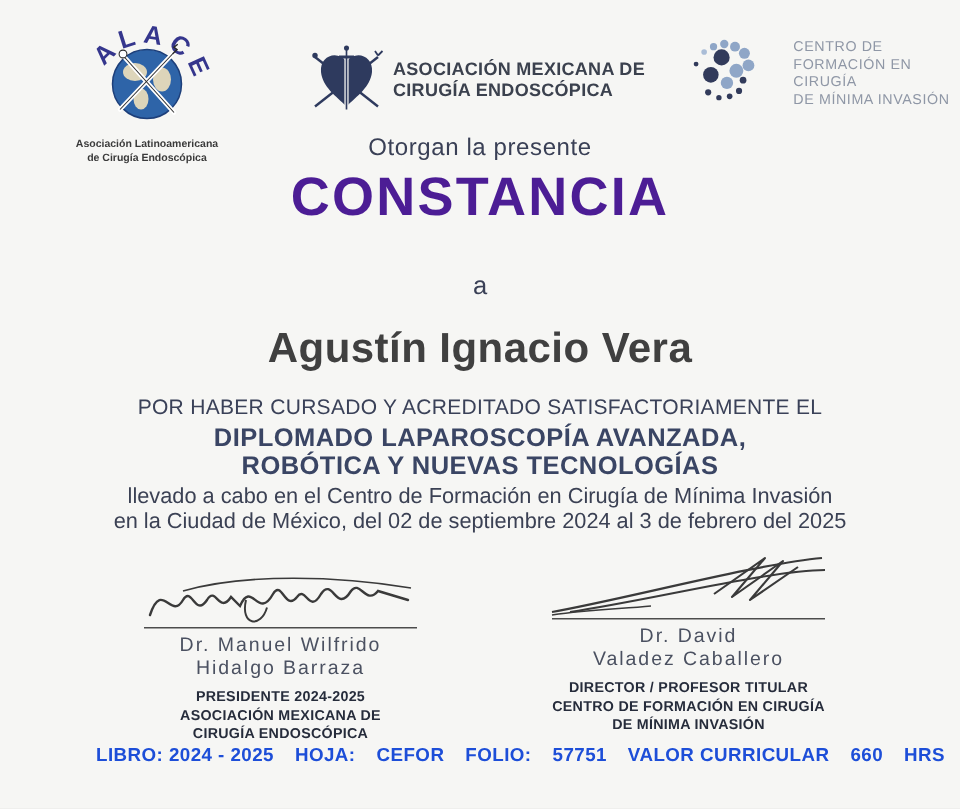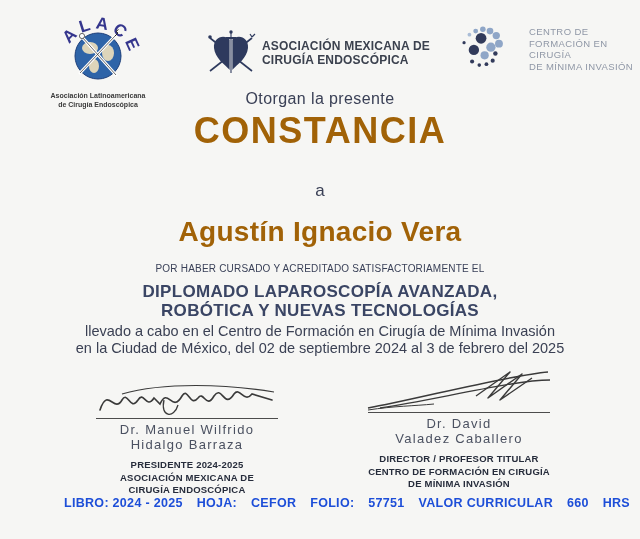--- a/index.html
+++ b/index.html
@@ -12,24 +12,24 @@
   
   .logo-alace{position:absolute;left:40px;top:10px;width:116px;text-align:center;}
   .alace-caption{font-size:7px;line-height:9px;color:#3a3a3a;margin-top:1px;font-weight:bold;}
   .logo-amce{position:absolute;left:204px;top:26px;display:flex;align-items:center;gap:4px;}
   .amce-text{font-weight:bold;font-size:12px;line-height:14.5px;color:#3b414e;letter-spacing:.2px;text-align:left;}
   .logo-cfcmi{position:absolute;left:456px;top:20px;display:flex;align-items:center;gap:21px;}
   .cfcmi-text{font-size:9.5px;line-height:11.5px;color:#8f97a6;letter-spacing:.4px;text-align:left;}
 
   
   .presented{top:90px;font-size:16px;color:#3a4056;letter-spacing:.4px;}
-  .title{top:110px;font-size:36px;font-weight:800;color:#a16207;letter-spacing:1.5px;}
+  .title{top:110px;font-size:36px;font-weight:800;color:#4c1d95;letter-spacing:1.5px;}
   .prep{top:181px;font-size:17px;color:#3a4056;}
-  .recipient{top:216px;font-size:28px;font-weight:bold;color:#a16207;letter-spacing:.3px;}
-  .reason{top:263px;font-size:10px;color:#3a4158;letter-spacing:.2px;}
+  .recipient{top:216px;font-size:28px;font-weight:bold;color:#404040;letter-spacing:.3px;}
+  .reason{top:263px;font-size:14px;color:#3a4158;letter-spacing:.2px;}
   .course{top:282px;font-size:17px;font-weight:800;color:#3a4564;line-height:19px;letter-spacing:.3px;}
   .venue{top:323px;font-size:14.5px;color:#3b4154;line-height:16.5px;}
 
   
   .sig{position:absolute;width:210px;text-align:center;}
   .sig-left{left:82px;top:374px;}
   .sig-right{left:354px;top:366px;}
   .sig svg{display:block;margin:0 auto;}
   .sig-line{border-bottom:1px solid #4c4c4c;margin:0 14px;}
   .sig-name{margin-top:3px;font-size:13px;line-height:15px;color:#4b5161;letter-spacing:1.3px;}

